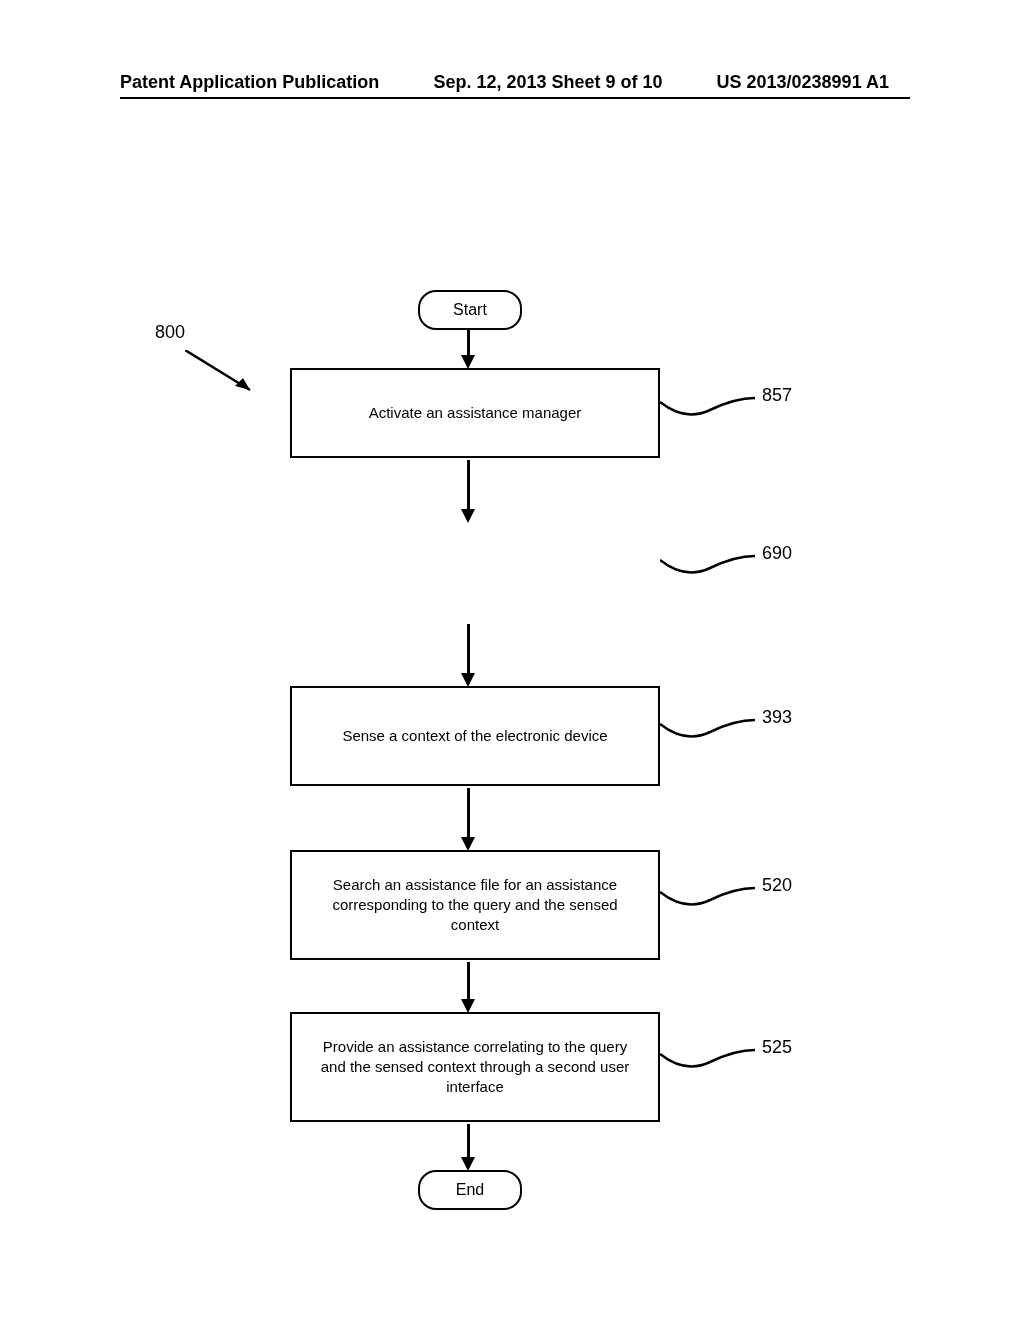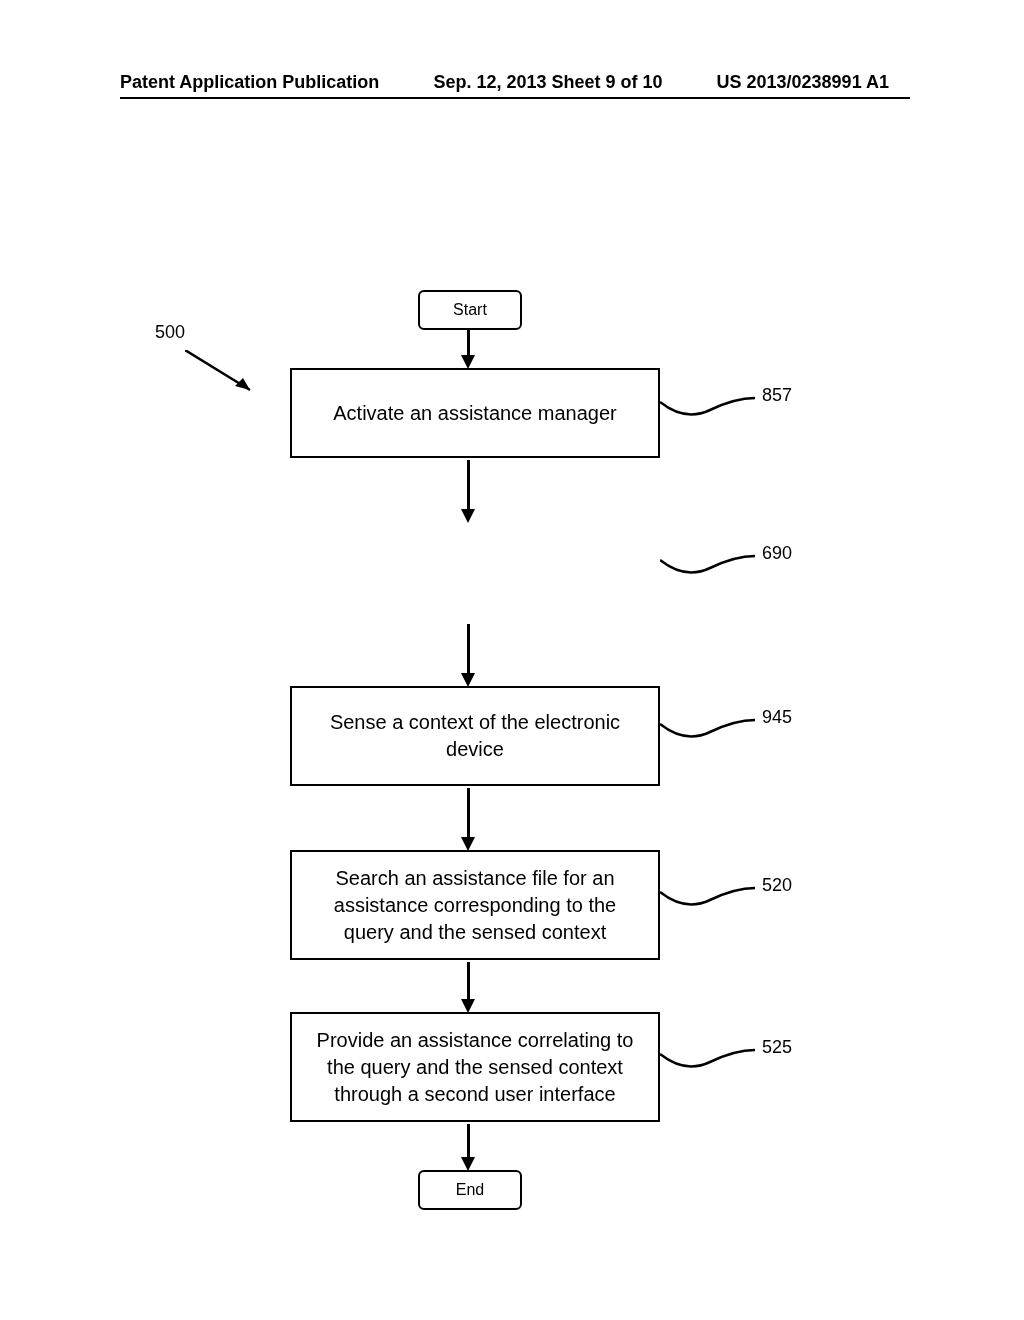--- a/index.html
+++ b/index.html
@@ -57,36 +57,36 @@
     left: 185px;
     width: 80px;
     height: 45px;
     pointer-events: none;
   }
 
   
   .terminator {
     position: absolute;
     border: 2.5px solid #000;
-    border-radius: 6px;
+    border-radius: 18px;
     height: 36px;
     display: flex;
     align-items: center;
     justify-content: center;
     font-size: 16px;
     background: #fff;
   }
   .process {
     position: absolute;
     border: 2.5px solid #000;
     display: flex;
     align-items: center;
     justify-content: center;
     text-align: center;
-    font-size: 20px;
+    font-size: 15px;
     line-height: 1.35;
     padding: 0 18px;
     box-sizing: border-box;
     background: #fff;
   }
   .ref-label {
     position: absolute;
     font-size: 18px;
   }
   .ref-swoosh {
@@ -114,21 +114,21 @@
 <div class="page">
 
 <div class="header">
   <span>Patent Application Publication</span>
   <span>Sep. 12, 2013  Sheet 9 of 10</span>
   <span>US 2013/0238991 A1</span>
 </div>
 <div class="header-rule"></div>
 
 
-<div class="overall-ref">500</div>
+<div class="overall-ref">800</div>
 <svg class="overall-ref-line" viewBox="0 0 80 45">
   <line x1="0" y1="0" x2="65" y2="40" stroke="#000" stroke-width="2.5"></line>
   <polygon points="65,40 58,28 50,36" fill="#000"></polygon>
 </svg>
 
 <div class="terminator" style="top:290px; left:418px; width:100px;">
   <span>Start</span>
 </div>
 
 <div class="arrow-vert" style="top:328px; left:467px; height:30px;"></div>
@@ -152,21 +152,21 @@
 
 <div class="arrow-vert" style="top:624px; left:467px; height:52px;"></div>
 <div class="arrowhead" style="top:673px; left:461px;"></div>
 
 <div class="process" style="top:686px; left:290px; width:370px; height:100px;">
   <span>Sense a context of the electronic device</span>
 </div>
 <svg class="ref-swoosh" style="top:712px; left:660px; width:95px; height:35px;" viewBox="0 0 95 35">
   <path d="M0 12 Q 25 32, 50 20 T 95 8" stroke="#000" stroke-width="2.5" fill="none"></path>
 </svg>
-<div class="ref-label" style="top:707px; left:762px;">945</div>
+<div class="ref-label" style="top:707px; left:762px;">393</div>
 
 <div class="arrow-vert" style="top:788px; left:467px; height:52px;"></div>
 <div class="arrowhead" style="top:837px; left:461px;"></div>
 
 <div class="process" style="top:850px; left:290px; width:370px; height:110px;">
   <span>Search an assistance file for an assistance corresponding to the query and the sensed context</span>
 </div>
 <svg class="ref-swoosh" style="top:880px; left:660px; width:95px; height:35px;" viewBox="0 0 95 35">
   <path d="M0 12 Q 25 32, 50 20 T 95 8" stroke="#000" stroke-width="2.5" fill="none"></path>
 </svg>

